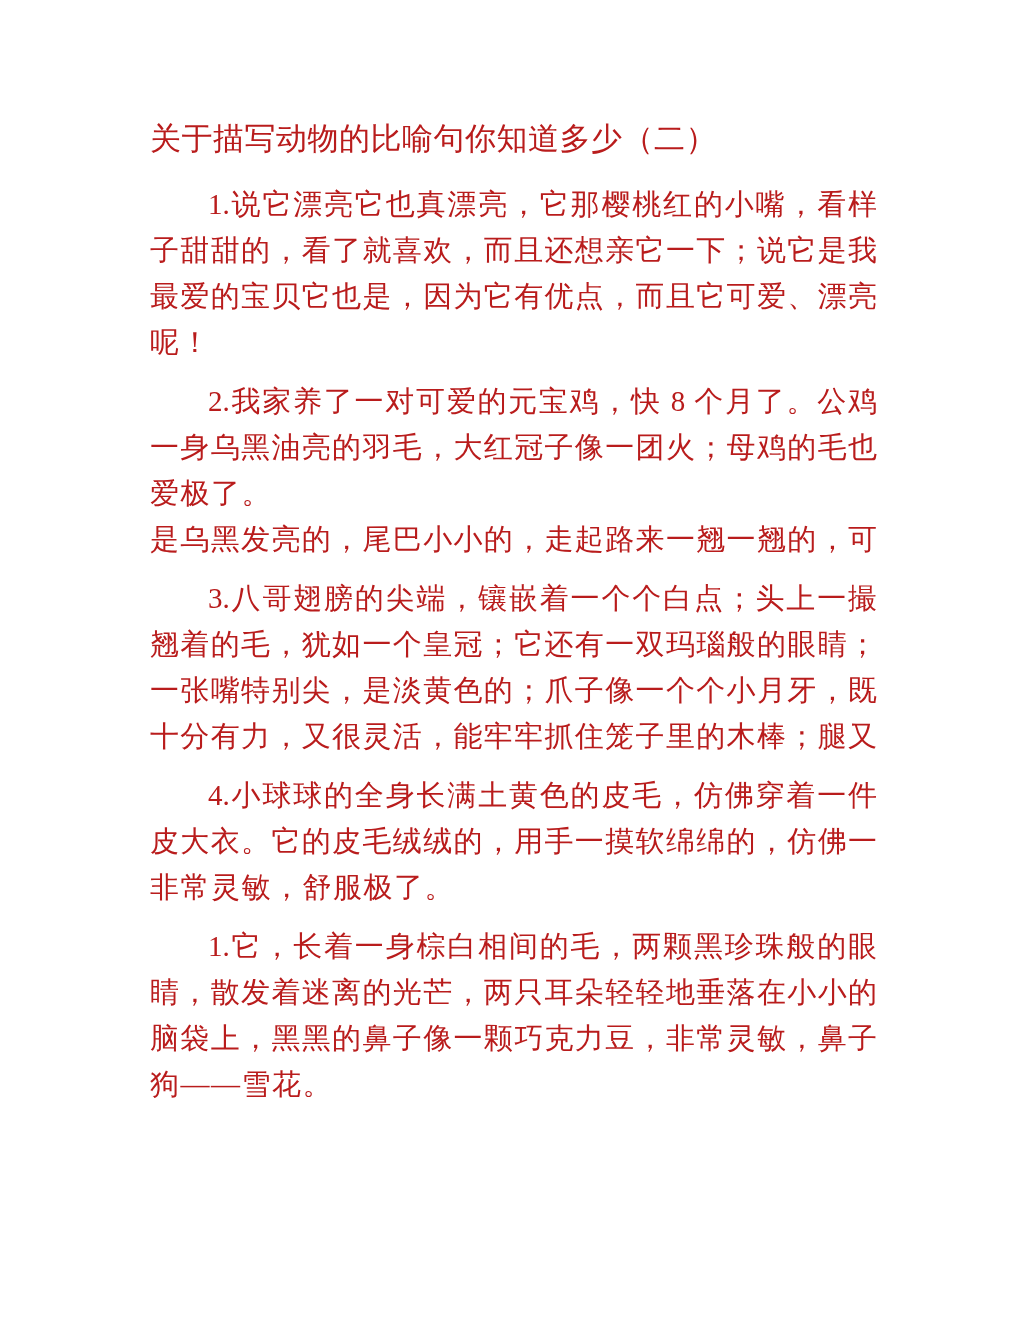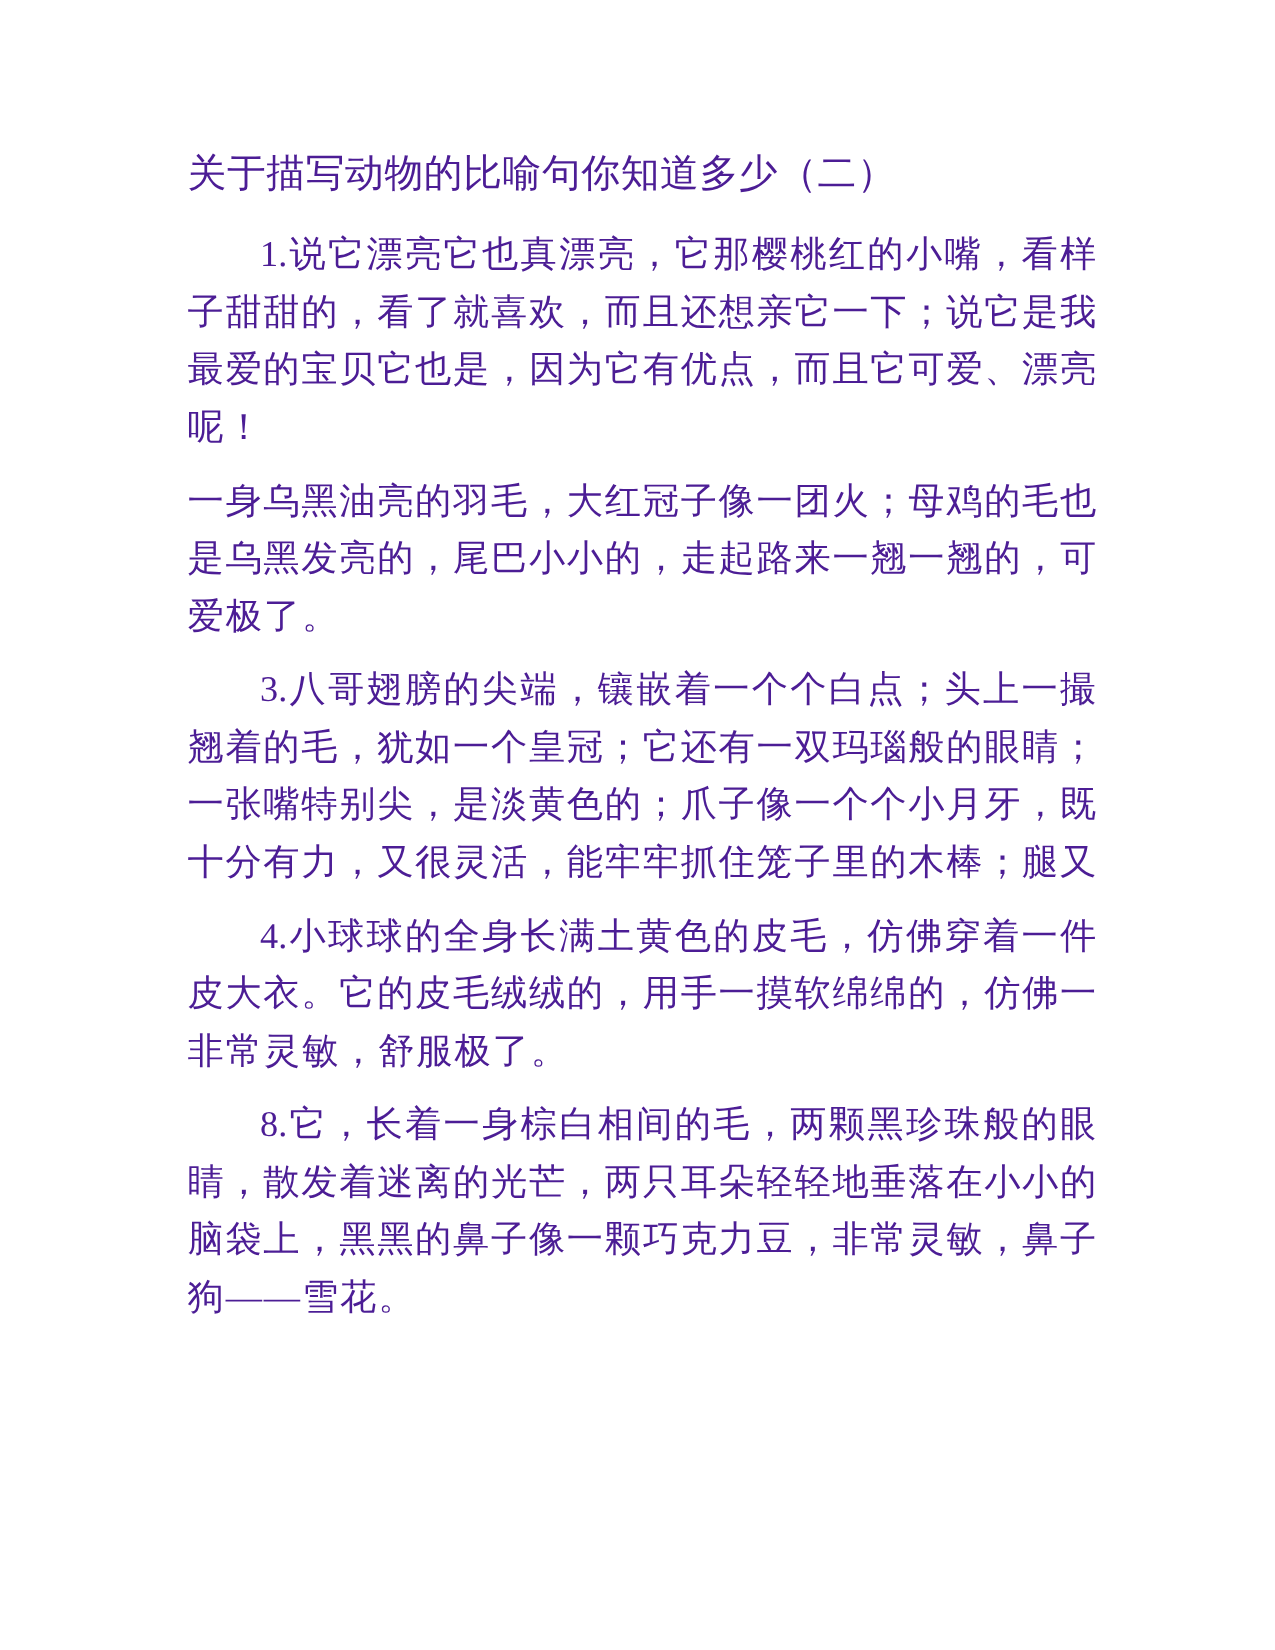--- a/index.html
+++ b/index.html
@@ -7,21 +7,21 @@
     padding: 0;
     background: #ffffff;
   }
   .page {
     position: relative;
     width: 1020px;
     height: 1320px;
     background: #ffffff;
     overflow: hidden;
     font-family: "Liberation Serif", "DejaVu Serif", serif;
-    color: #4c1d95;
+    color: #b91c1c;
   }
   .content {
     position: absolute;
     left: 150px;
     top: 116px;
     width: 727px;
   }
   .title {
     font-size: 31px;
     font-weight: normal;
@@ -61,39 +61,40 @@
     <h1 class="title">关于描写动物的比喻句你知道多少（二）</h1>
 
     <div class="para">
       <div class="line first">1.说它漂亮它也真漂亮，它那樱桃红的小嘴，看样</div>
       <div class="line">子甜甜的，看了就喜欢，而且还想亲它一下；说它是我</div>
       <div class="line">最爱的宝贝它也是，因为它有优点，而且它可爱、漂亮</div>
       <div class="line last">呢！</div>
     </div>
 
     <div class="para">
+      <div class="line first">2.我家养了一对可爱的元宝鸡，快 8 个月了。公鸡</div>
       <div class="line">一身乌黑油亮的羽毛，大红冠子像一团火；母鸡的毛也</div>
+      <div class="line last">爱极了。</div>
       <div class="line">是乌黑发亮的，尾巴小小的，走起路来一翘一翘的，可</div>
-      <div class="line last">爱极了。</div>
     </div>
 
     <div class="para">
       <div class="line first">3.八哥翅膀的尖端，镶嵌着一个个白点；头上一撮</div>
       <div class="line">翘着的毛，犹如一个皇冠；它还有一双玛瑙般的眼睛；</div>
       <div class="line">一张嘴特别尖，是淡黄色的；爪子像一个个小月牙，既</div>
       <div class="line">十分有力，又很灵活，能牢牢抓住笼子里的木棒；腿又</div>
     </div>
 
     <div class="para">
       <div class="line first">4.小球球的全身长满土黄色的皮毛，仿佛穿着一件</div>
       <div class="line">皮大衣。它的皮毛绒绒的，用手一摸软绵绵的，仿佛一</div>
       <div class="line last">非常灵敏，舒服极了。</div>
     </div>
 
     <div class="para">
-      <div class="line first">8.它，长着一身棕白相间的毛，两颗黑珍珠般的眼</div>
+      <div class="line first">1.它，长着一身棕白相间的毛，两颗黑珍珠般的眼</div>
       <div class="line">睛，散发着迷离的光芒，两只耳朵轻轻地垂落在小小的</div>
       <div class="line">脑袋上，黑黑的鼻子像一颗巧克力豆，非常灵敏，鼻子</div>
       <div class="line last">狗——雪花。</div>
     </div>
 
   </div>
 </div>
 
 </body></html>

